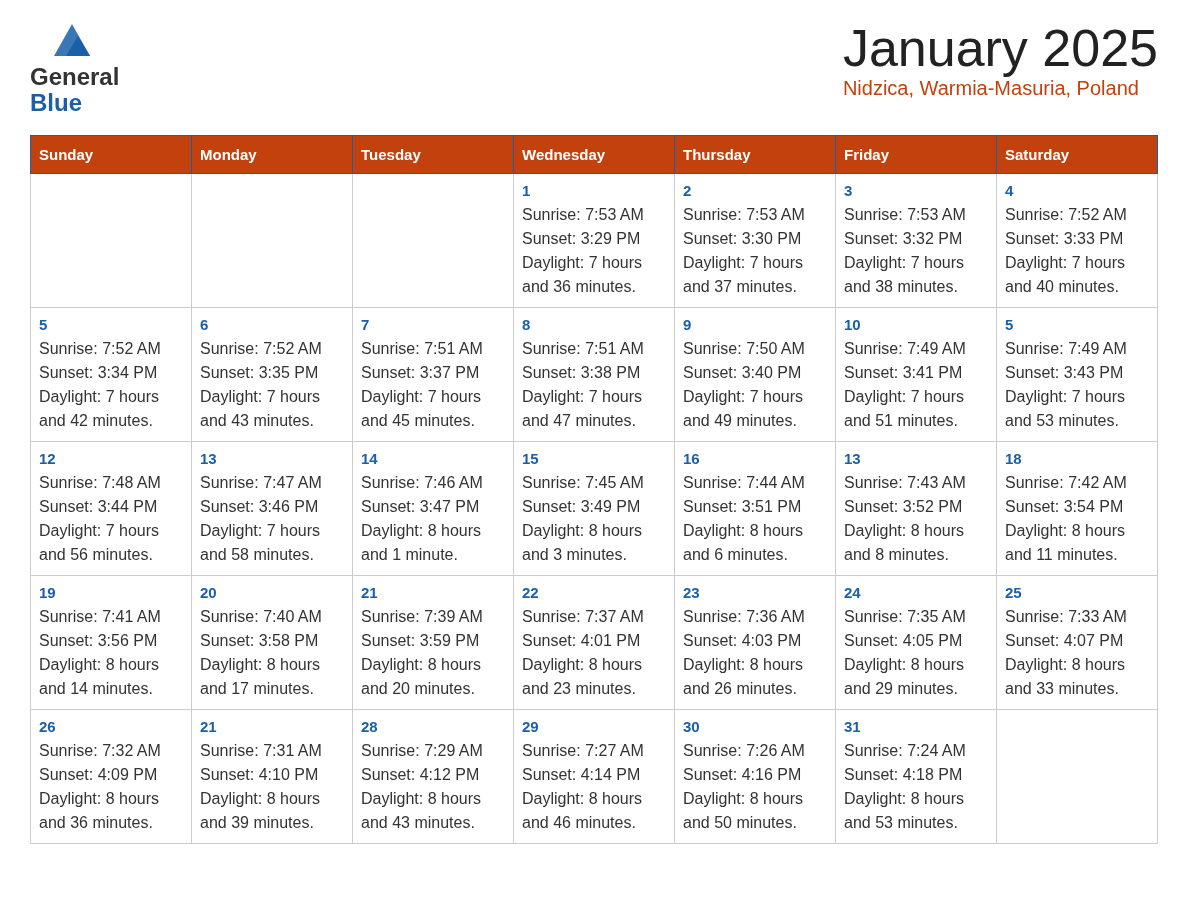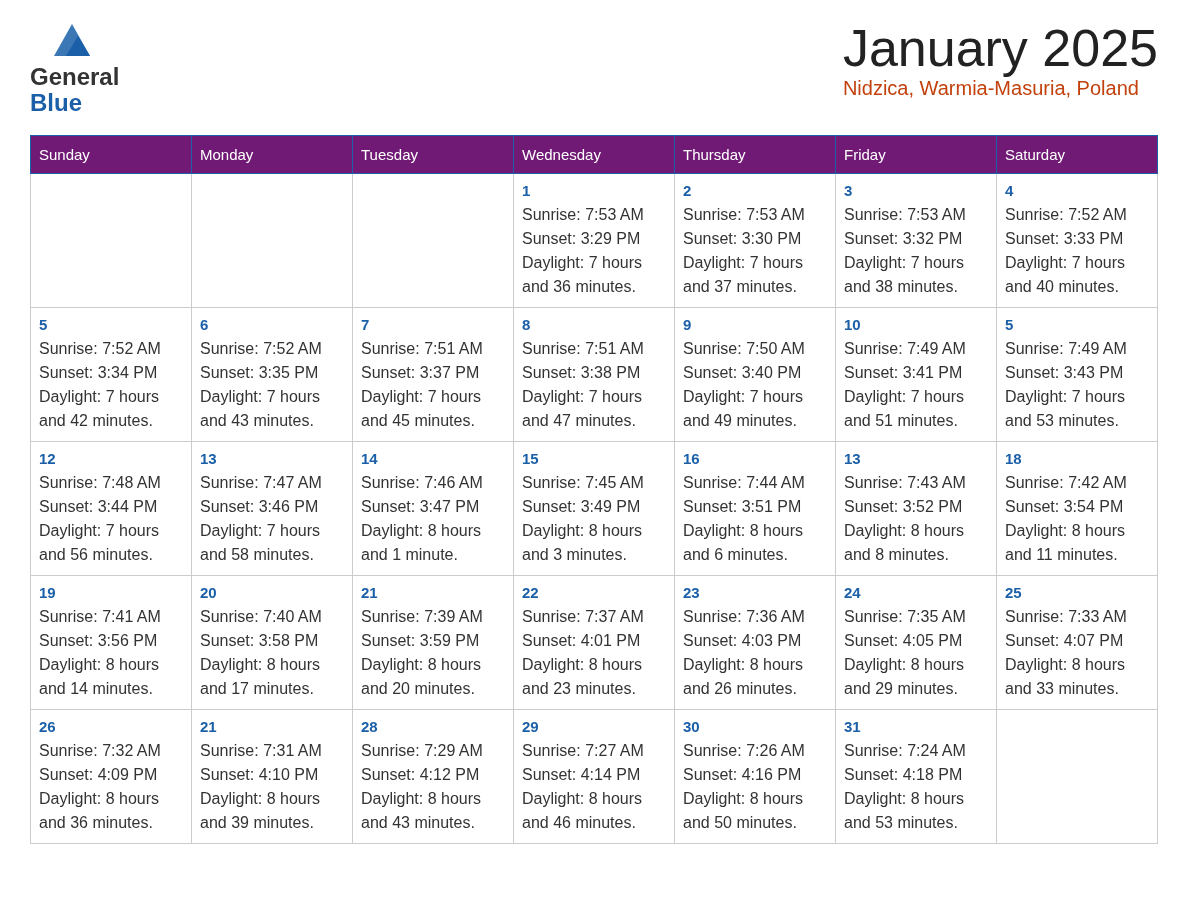--- a/index.html
+++ b/index.html
@@ -27,25 +27,25 @@
     .subtitle {
       font-size: 20px;
       color: #c2410c;
     }
     .calendar {
       width: 100%;
       border-collapse: collapse;
       border: 1px solid #bbb;
     }
     .calendar thead tr th {
-      background-color: #701a75;
+      background-color: #c2410c;
       color: #fff;
       padding: 10px 8px;
       font-size: 15px;
-      font-weight: normal;
+      font-weight: bold;
       text-align: left;
       border: 1px solid #1a5fa8;
     }
     .calendar tbody tr td {
       vertical-align: top;
       padding: 8px 8px;
       border: 1px solid #ccc;
       font-size: 12.5px;
       color: #333;
       width: 14.28%;

